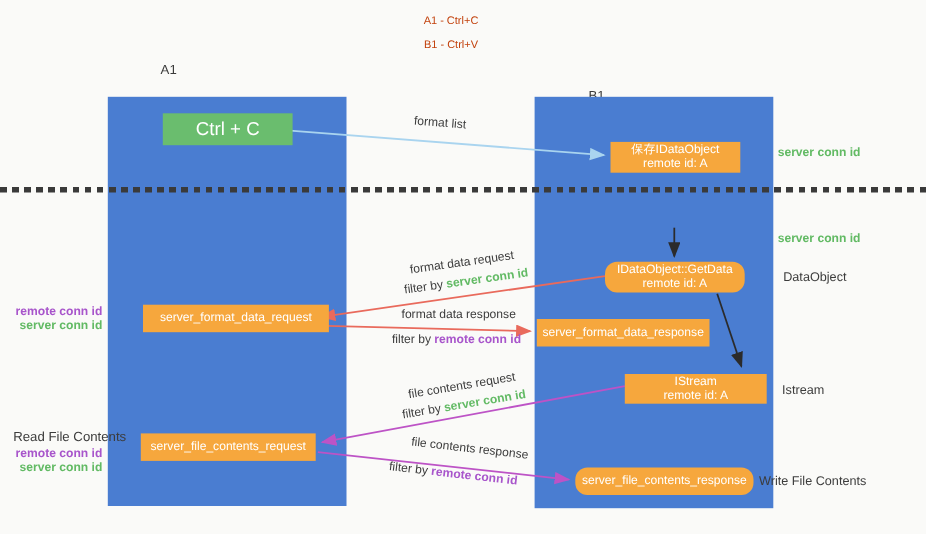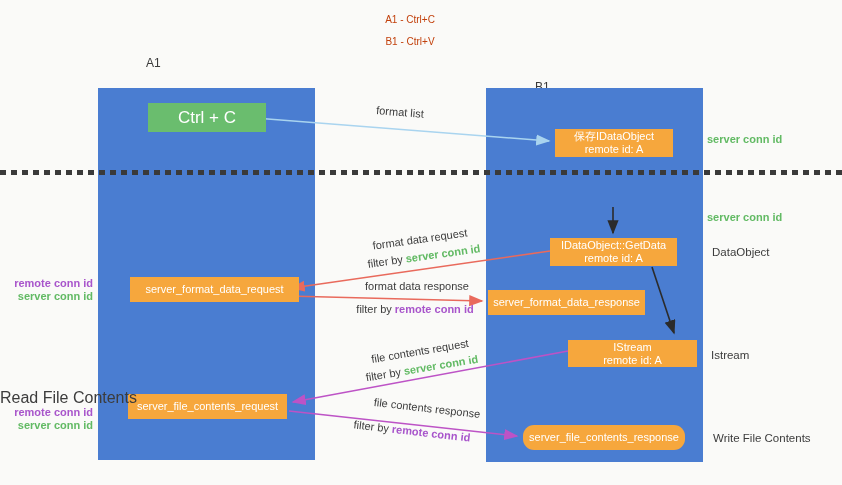--- a/index.html
+++ b/index.html
@@ -85,21 +85,21 @@
   </svg>
 
   <div class="abs node green-node" style="left:136px;top:103px;width:118px;height:29px;">
     <span>Ctrl + C</span>
   </div>
 
   <div class="abs node orange-node" style="left:555px;top:129px;width:118px;height:28px;">
     <span>保存IDataObject</span>
     <span>remote id: A</span>
   </div>
-  <div class="abs node orange-node" style="left:550px;top:238px;width:127px;height:28px;">
+  <div class="abs node orange-node" style="left:550px;top:238px;width:127px;height:28px;border-radius:11px;">
     <span>IDataObject::GetData</span>
     <span>remote id: A</span>
   </div>
   <div class="abs node orange-node" style="left:130px;top:277px;width:169px;height:25px;">
     <span>server_format_data_request</span>
   </div>
   <div class="abs node orange-node" style="left:488px;top:290px;width:157px;height:25px;">
     <span>server_format_data_response</span>
   </div>
   <div class="abs node orange-node" style="left:568px;top:340px;width:129px;height:27px;">
@@ -132,25 +132,25 @@
 
   <div class="abs lbl lbl-dark center" style="left:367px;top:402px;width:120px;transform:rotate(6.5deg);">file contents response</div>
   <div class="abs lbl center" style="left:342px;top:425px;width:140px;transform:rotate(6.5deg);">
     <span class="lbl-dark gap">filter by</span><span class="lbl-purple">remote conn id</span>
   </div>
 
   <div class="abs lbl lbl-green" style="left:707px;top:133px;">server conn id</div>
   <div class="abs lbl lbl-green" style="left:707px;top:211px;">server conn id</div>
   <div class="abs lbl lbl-dark" style="left:712px;top:246px;font-size:11.5px;">DataObject</div>
   <div class="abs lbl lbl-dark" style="left:711px;top:349px;font-size:11.5px;">Istream</div>
-  <div class="abs lbl lbl-dark" style="left:713px;top:432px;font-size:11.5px;">Write File Contents</div>
+  <div class="abs lbl lbl-dark" style="left:690px;top:432px;font-size:11.5px;">Write File Contents</div>
 
   <div class="abs right" style="left:0px;top:277px;width:93px;">
     <div class="lbl lbl-purple">remote conn id</div>
     <div class="lbl lbl-green">server conn id</div>
   </div>
   <div class="abs right" style="left:0px;top:391px;width:93px;">
-    <div class="lbl lbl-dark" style="font-size:16px;margin-bottom:2px;">Read File Contents</div>
+    <div class="lbl lbl-dark" style="font-size:12px;margin-bottom:2px;padding-left:12px;">Read File Contents</div>
     <div class="lbl lbl-purple">remote conn id</div>
     <div class="lbl lbl-green">server conn id</div>
   </div>
 
 </div>
 
 </body></html>

